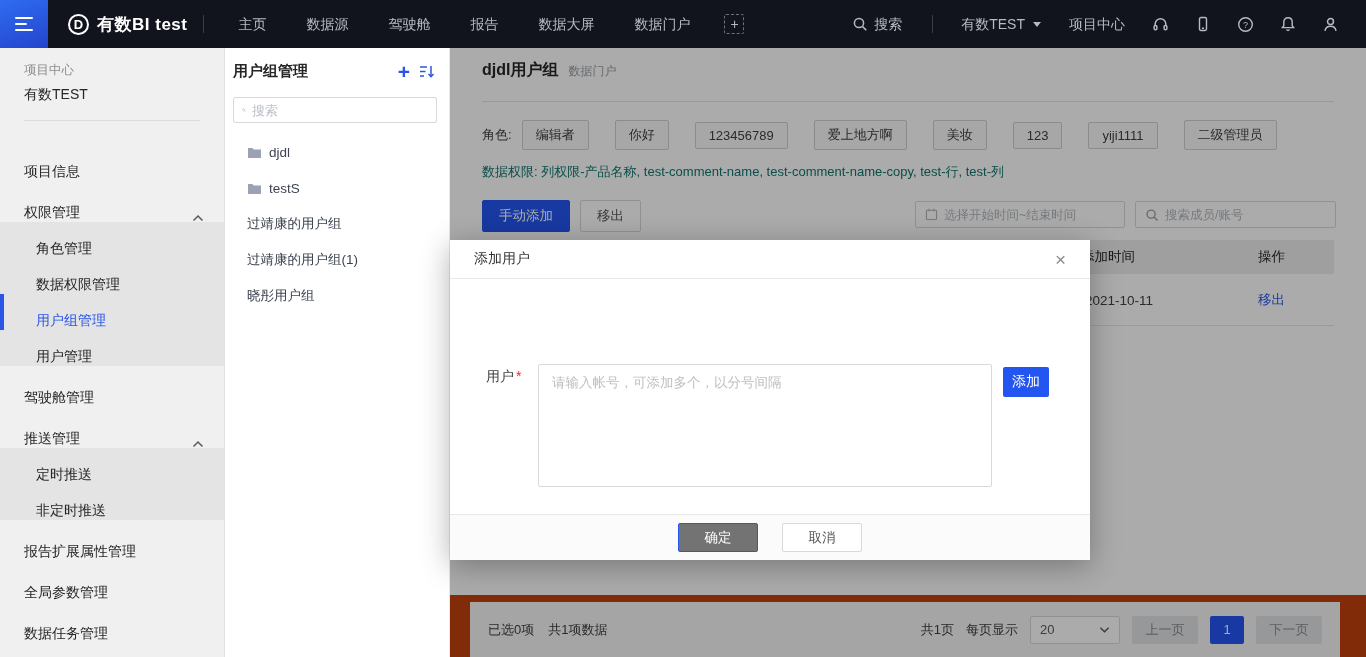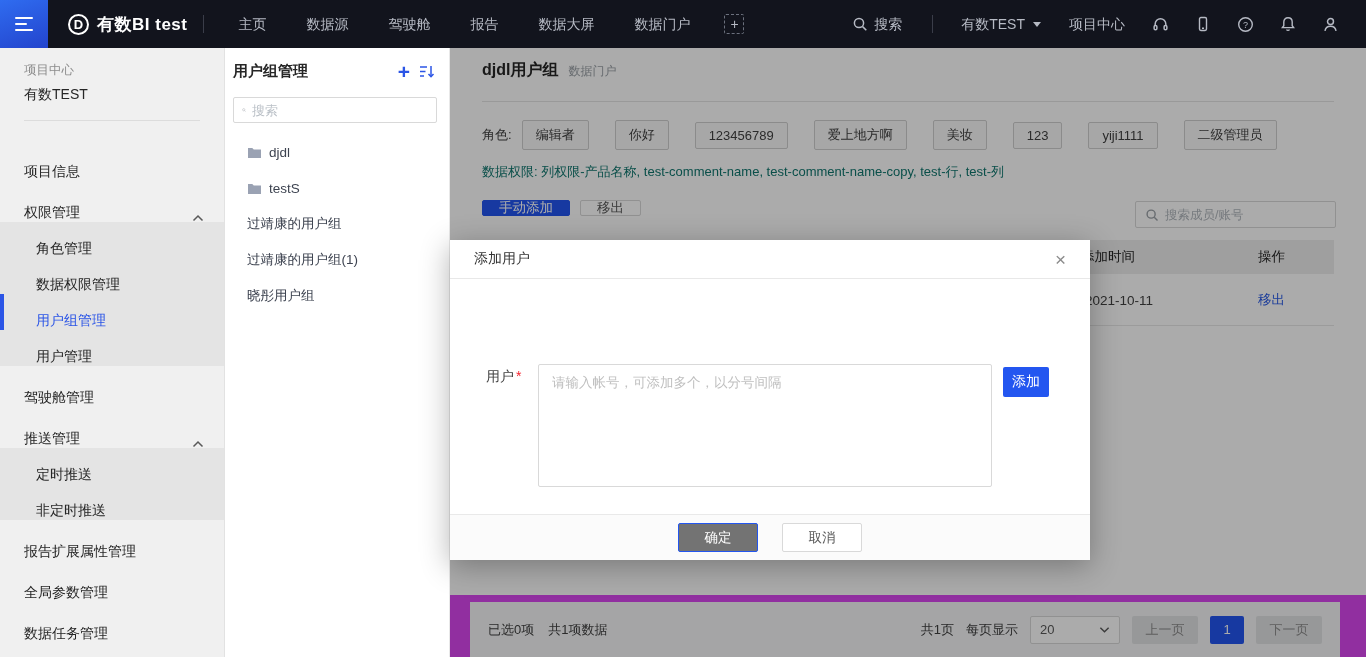--- a/index.html
+++ b/index.html
@@ -64,37 +64,37 @@
   .c-title-row { position:absolute; left:32px; top:12px; display:flex; align-items:baseline; gap:10px; }
   .c-title { font-size:16px; font-weight:bold; color:#262626; }
   .c-sub { font-size:12px; color:#9aa0a6; }
   .c-hr { position:absolute; left:32px; right:32px; top:53px; height:1px; background:#e4e4e4; }
   .roles-row { position:absolute; left:32px; top:72px; right:32px; display:flex; align-items:center; }
   .roles-label { font-size:13px; color:#404040; margin-right:10px; }
   .tags { display:flex; align-items:center; gap:26px; }
   .tag { border:1px solid #cfcfcf; background:#fafafa; border-radius:2px; padding:5px 13px; font-size:13px; color:#404040; white-space:nowrap; }
   .perm-row { position:absolute; left:32px; top:115px; font-size:13px; color:#0f766e; }
   .btn-row { position:absolute; left:32px; top:152px; display:flex; gap:10px; }
-  .btn { height:16px; padding:0 16px; border-radius:2px; font-size:13.5px; display:flex; align-items:center; justify-content:center; cursor:pointer; }
+  .btn { height:32px; padding:0 16px; border-radius:2px; font-size:13.5px; display:flex; align-items:center; justify-content:center; cursor:pointer; }
   .btn-primary { background:#2356f0; color:#fff; border:1px solid #2356f0; }
   .btn-default { background:#fff; color:#595959; border:1px solid #d9d9d9; }
   .filters { position:absolute; top:153px; left:465px; right:30px; display:flex; gap:10px; justify-content:flex-end; }
   .f-input { height:27px; border:1px solid #d9d9d9; border-radius:2px; background:#fff; display:flex; align-items:center; padding:0 9px; gap:6px; color:#b0b6bc; }
   .f-input.date { width:210px; }
   .f-input.member { width:201px; }
   .f-input input { border:none; outline:none; flex:1; font-size:12.5px; background:transparent; color:#595959; }
   .f-input input::placeholder { color:#b0b6bc; }
   .table-head { position:absolute; left:32px; right:32px; top:192px; height:34px; background:#ededed; }
   .th { position:absolute; top:0; height:34px; display:flex; align-items:center; font-size:13.5px; color:#262626; }
   .th-time { left:599px; } .th-op { left:776px; }
   .table-row { position:absolute; left:32px; right:32px; top:226px; height:52px; border-bottom:1px solid #e8e8e8; }
   .td { position:absolute; top:0; height:52px; display:flex; align-items:center; font-size:13.5px; color:#404040; }
   .td-time { left:603px; } .td-op { left:776px; }
   .link { color:#2b5ce6; cursor:pointer; }
-  .bottom-strip { position:absolute; left:0; right:0; top:547px; bottom:0; background:#d946ef; }
+  .bottom-strip { position:absolute; left:0; right:0; top:547px; bottom:0; background:#c2410c; }
   .pager-bar { position:absolute; left:20px; right:26px; top:7px; bottom:0; background:#f6f7f8; display:flex; align-items:center; padding:0 18px; }
   .sel-info { display:flex; gap:14px; color:#404040; font-size:13px; }
   .pager-right { margin-left:auto; display:flex; align-items:center; gap:12px; font-size:13px; color:#404040; }
   .page-select { width:90px; height:28px; border:1px solid #d9d9d9; border-radius:2px; background:#fff; display:flex; align-items:center; padding:0 9px; color:#595959; cursor:pointer; }
   .page-select .val { flex:1; }
   .pg-btn { height:28px; min-width:66px; padding:0 12px; background:#e2e3e5; color:#8c8c8c; border-radius:2px; display:flex; align-items:center; justify-content:center; cursor:pointer; }
   .pg-num { height:28px; width:34px; background:#2356f0; color:#fff; border-radius:2px; display:flex; align-items:center; justify-content:center; cursor:pointer; }
   .content-mask { position:absolute; inset:0; background:rgba(0,0,0,0.33); z-index:40; }
 
   
@@ -319,20 +319,28 @@
       <span>数据权限:</span>
       <span>列权限-产品名称, test-comment-name, test-comment-name-copy, test-行, test-列</span>
     </div>
 
     <div class="btn-row">
       <button class="btn btn-primary">手动添加</button>
       <button class="btn btn-default">移出</button>
     </div>
 
     <div class="filters">
+      <div class="f-input date">
+        <svg width="13" height="13" viewBox="0 0 16 16" fill="none" stroke="#b0b6bc" stroke-width="1.4">
+            <rect x="1.8" y="2.8" width="12.4" height="11.4" rx="1"></rect>
+            <line x1="5" y1="1" x2="5" y2="4.4"></line>
+            <line x1="11" y1="1" x2="11" y2="4.4"></line>
+          </svg>
+        <input placeholder="选择开始时间~结束时间" style="">
+      </div>
       <div class="f-input member">
         <svg width="14" height="14" viewBox="0 0 16 16" fill="none" stroke="#9aa0a6" stroke-width="1.6">
             <circle cx="7" cy="7" r="4.6"></circle>
             <line x1="10.6" y1="10.6" x2="14.3" y2="14.3"></line>
           </svg>
         <input placeholder="搜索成员/账号" style="">
       </div>
     </div>
 
     <div class="table-head">

